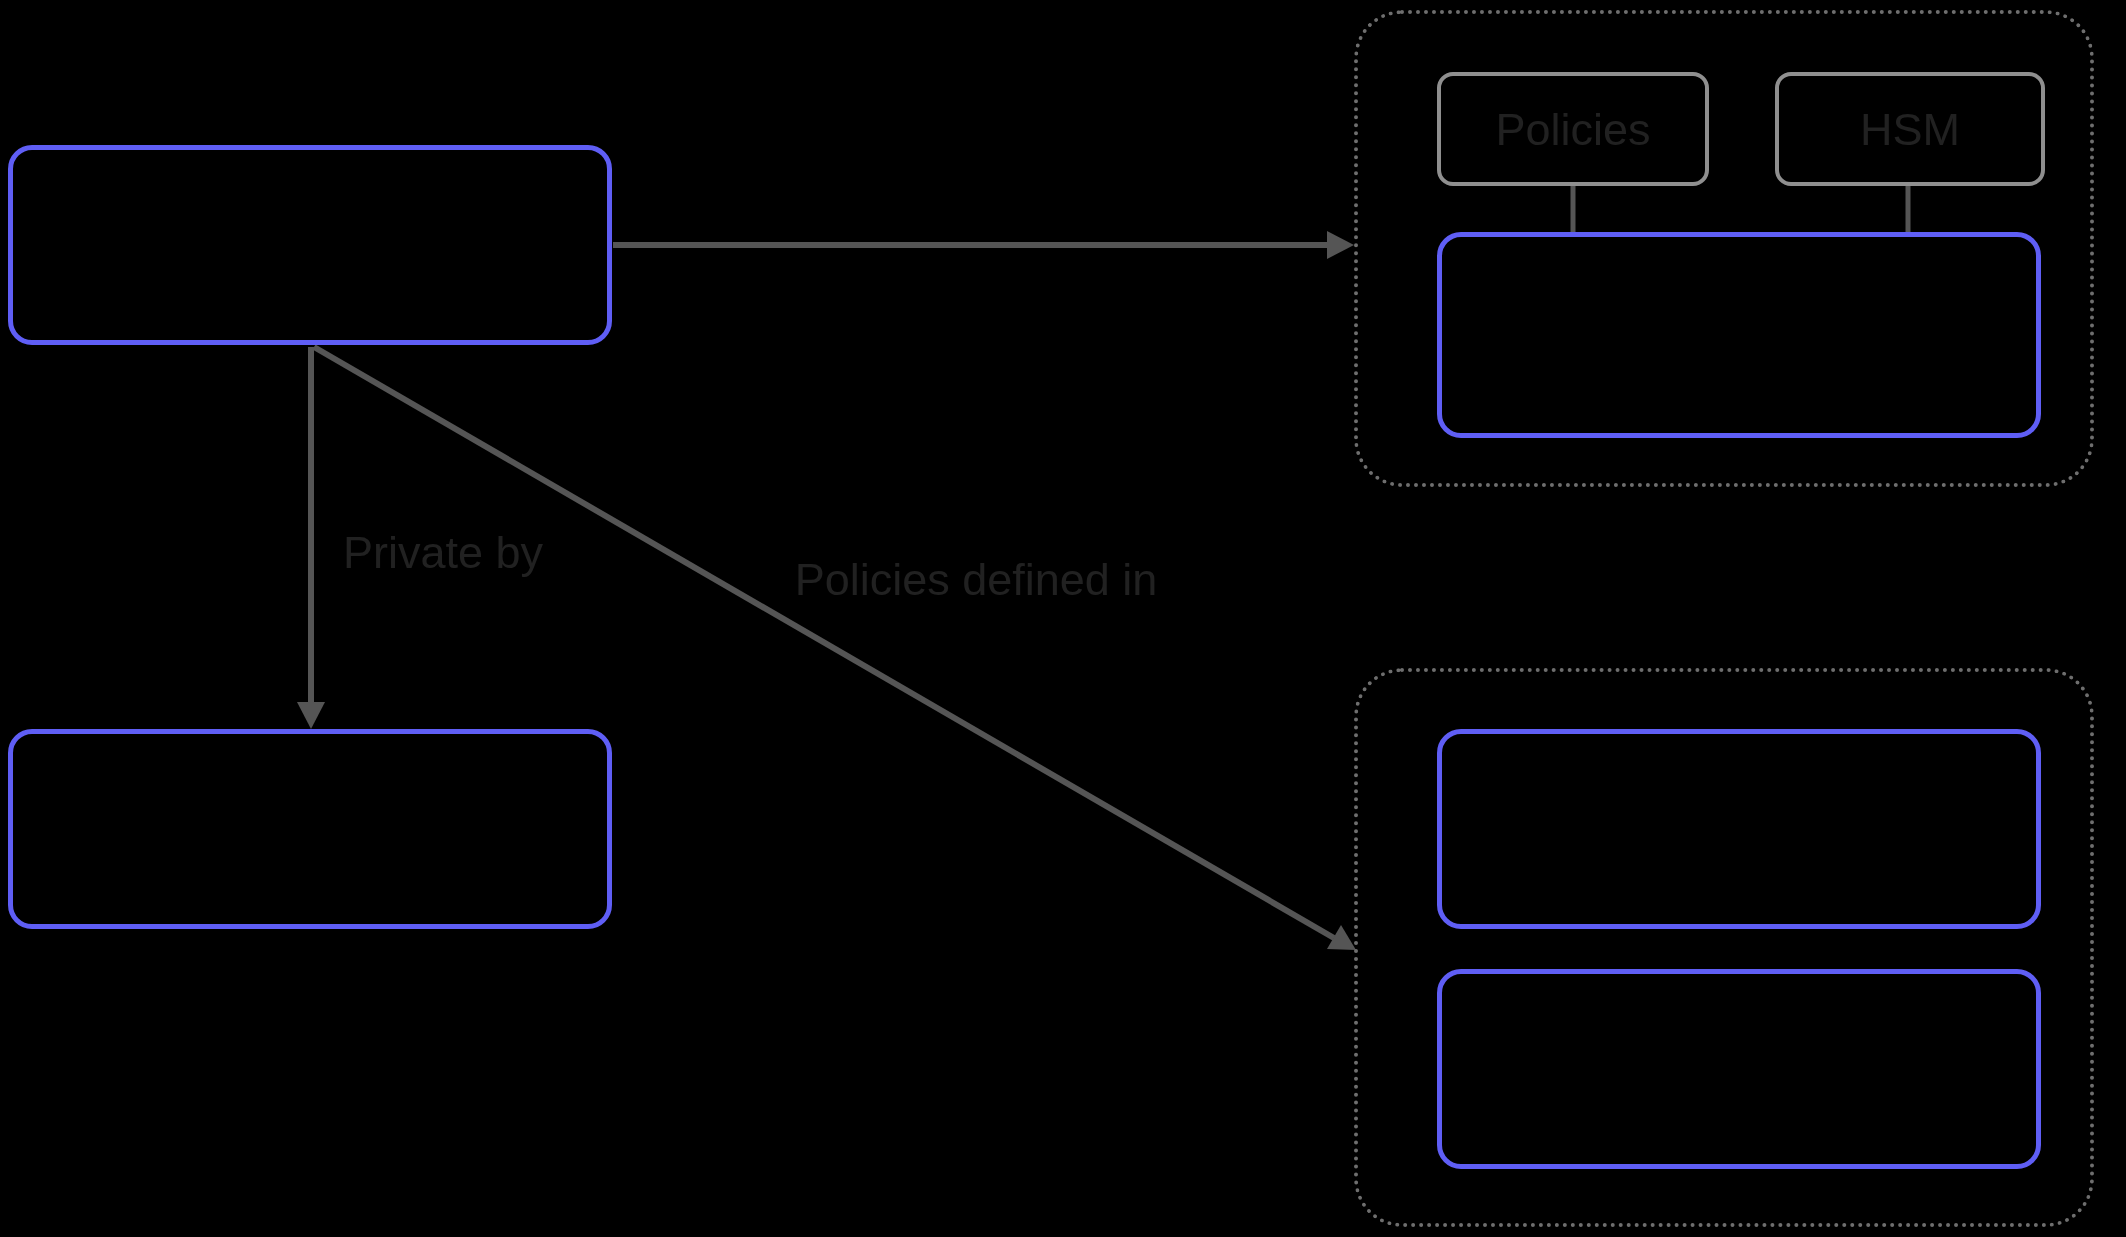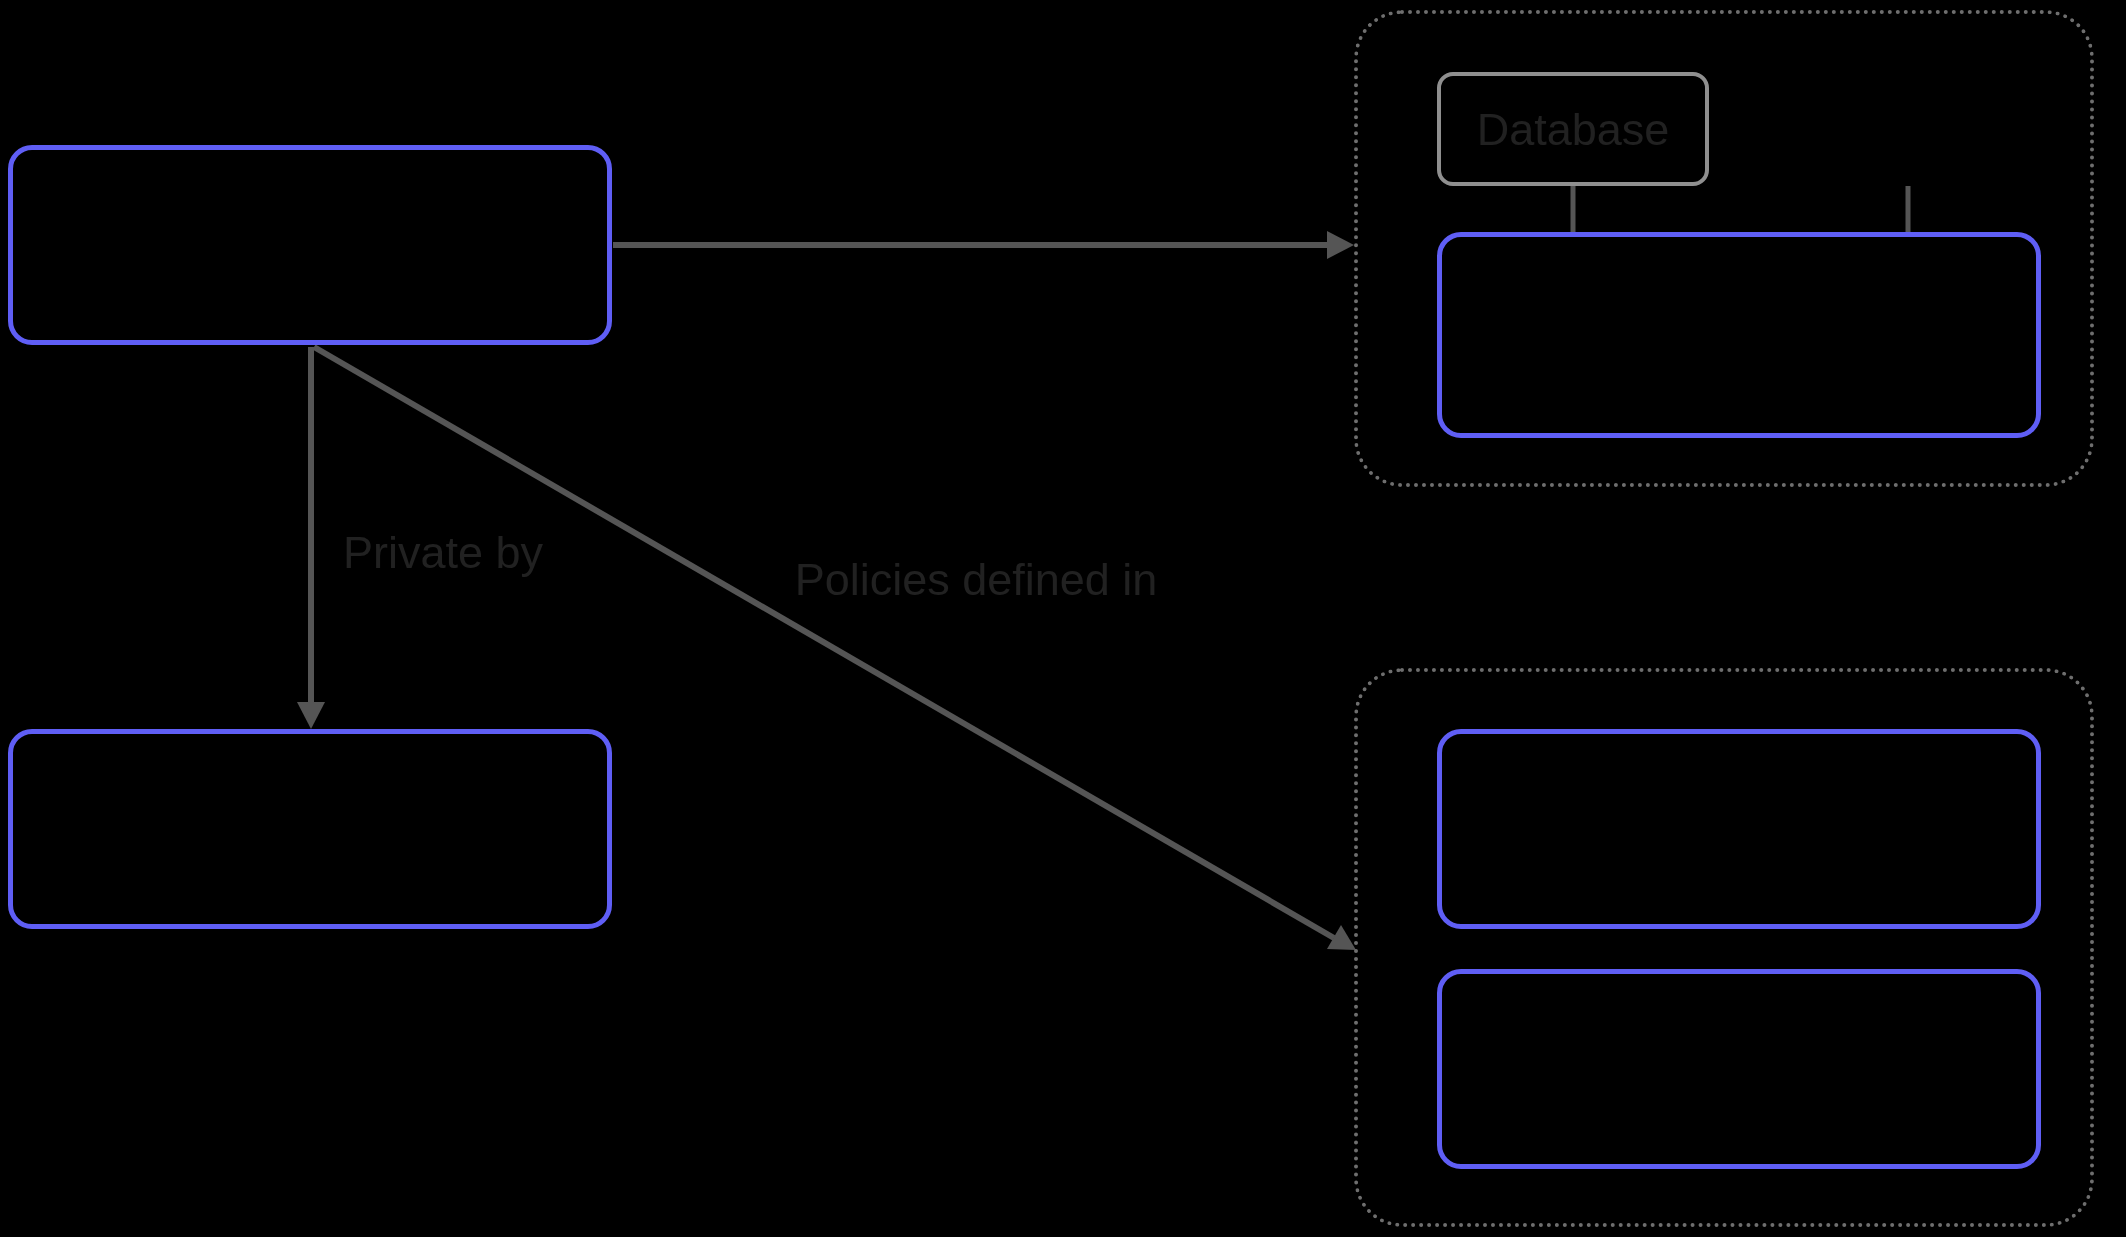--- a/index.html
+++ b/index.html
@@ -81,23 +81,26 @@
     <line x1="1908" y1="186" x2="1908" y2="234" style="stroke:var(--connector);stroke-width:5"></line>
   </svg>
 
   <div class="node blue" style="left:8px;top:145px;width:604px;height:200px"></div>
 
   <div class="node blue" style="left:8px;top:729px;width:604px;height:200px"></div>
 
   <div class="group" style="left:1354px;top:10px;width:740px;height:477px"></div>
 
   <div class="node gray" style="left:1437px;top:72px;width:272px;height:114px">
-    <span class="node-label">Database</span>
+    <span class="node-label">Policies</span>
   </div>
 
+  <div class="node gray" style="left:1775px;top:72px;width:270px;height:114px">
+    <span class="node-label">HSM</span>
+  </div>
 
   <div class="node blue" style="left:1437px;top:232px;width:604px;height:206px"></div>
 
   <div class="group" style="left:1354px;top:668px;width:740px;height:559px"></div>
 
   <div class="node blue" style="left:1437px;top:729px;width:604px;height:200px"></div>
 
   <div class="node blue" style="left:1437px;top:969px;width:604px;height:200px"></div>
 
 

